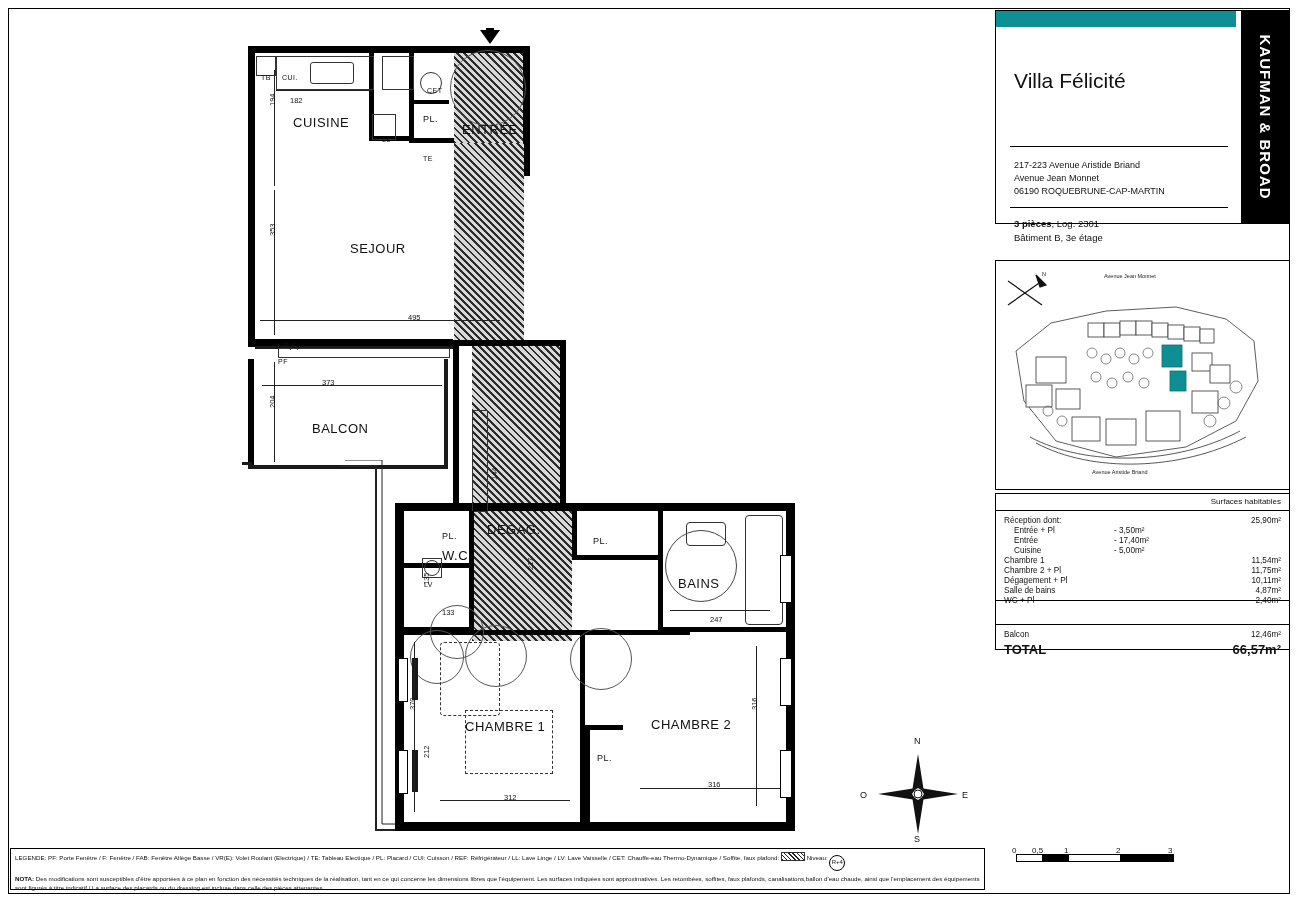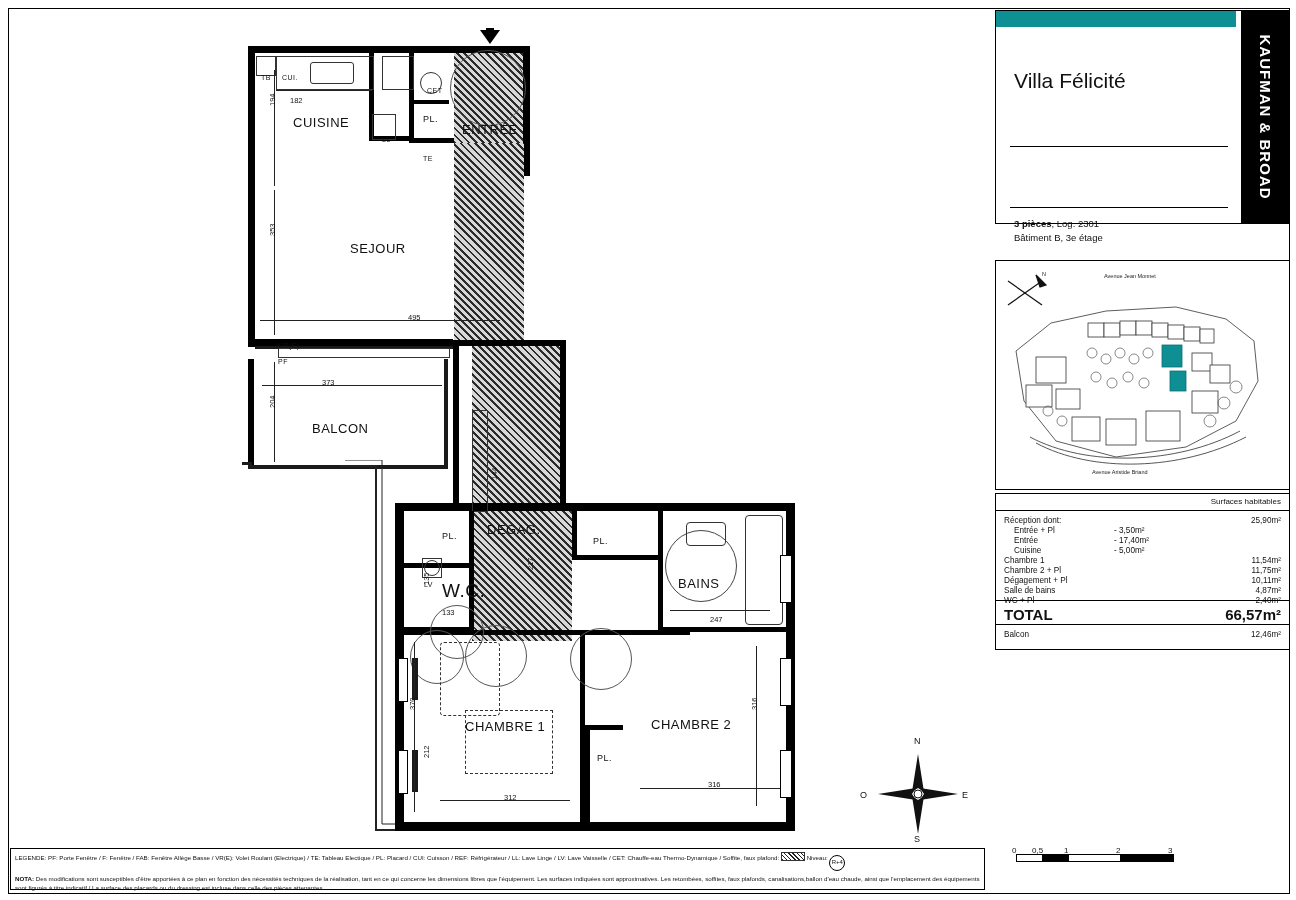--- a/index.html
+++ b/index.html
@@ -57,21 +57,21 @@
     position:absolute;left:18px;top:58px;font-size:21px;font-weight:400;color:#111;
   }
   .addr{position:absolute;left:18px;top:148px;font-size:9px;line-height:13px;color:#111;}
   .lot{position:absolute;left:18px;top:206px;font-size:9.5px;line-height:14px;color:#111;}
   .hr{position:absolute;background:#000;height:1px;}
   .surf-row{position:absolute;left:8px;right:8px;font-size:8.2px;color:#111;}
   .surf-row .l{position:absolute;left:0;}
   .surf-row .l.ind{left:10px;}
   .surf-row .m{position:absolute;left:110px;}
   .surf-row .r{position:absolute;right:0;text-align:right;}
-  .surf-total .l,.surf-total .r{font-weight:700;font-size:15px;}
+  .surf-total .l,.surf-total .r{font-weight:700;font-size:13px;margin-top:36px;}
 
   
   .sitemap{position:absolute;left:0;top:250px;width:293px;height:228px;border:1px solid #000;overflow:hidden;background:#fff;}
   .smalltxt{position:absolute;font-size:5.5px;color:#222;white-space:nowrap;}
 
   
   .compass{position:absolute;}
   .compass .lbl{position:absolute;font-size:9px;}
 
   
@@ -216,21 +216,21 @@
     <div class="dimline" style="left:630px;top:778px;width:140px;height:1px;"></div>
     <div class="dimline" style="left:746px;top:636px;width:1px;height:160px;"></div>
     <div class="dimline" style="left:660px;top:600px;width:100px;height:1px;"></div>
 
     <div id="plan-rooms">
         <div class="room-label" style="left: 283px; top: 105px; font-size: 13px;">CUISINE</div>
         <div class="room-label" style="left: 452px; top: 112px; font-size: 13px;">ENTRÉE</div>
         <div class="room-label" style="left: 340px; top: 231px; font-size: 13px;">SEJOUR</div>
         <div class="room-label" style="left: 302px; top: 411px; font-size: 13px;">BALCON</div>
         <div class="room-label" style="left: 477px; top: 512px; font-size: 13px;">DEGAG.</div>
-        <div class="room-label" style="left: 432px; top: 570px; font-size: 19px;">W.C.</div>
+        <div class="room-label" style="left: 432px; top: 538px; font-size: 13px;">W.C.</div>
         <div class="room-label" style="left: 668px; top: 566px; font-size: 13px;">BAINS</div>
         <div class="room-label" style="left: 455px; top: 709px; font-size: 13px;">CHAMBRE 1</div>
         <div class="room-label" style="left: 641px; top: 707px; font-size: 13px;">CHAMBRE 2</div>
       </div>
     <div id="plan-closets">
         <div class="room-label small" style="left: 413px; top: 104px;">PL.</div>
         <div class="room-label small" style="left: 432px; top: 521px;">PL.</div>
         <div class="room-label small" style="left: 583px; top: 526px;">PL.</div>
         <div class="room-label small" style="left: 587px; top: 743px;">PL.</div>
       </div>
@@ -280,20 +280,25 @@
 
   <div class="panel">
 
     <div class="panel-box" style="left:0;top:0;width:293px;height:212px;">
       <div class="teal-bar"></div>
       <div class="logo-black">
         <span>KAUFMAN &amp; BROAD</span>
       </div>
       <div class="title">Villa Félicité</div>
       <div class="hr" style="left:14px;top:135px;width:218px;"></div>
+      <div class="addr">
+        <span>217-223 Avenue Aristide Briand</span><br>
+        <span>Avenue Jean Monnet</span><br>
+        <span>06190  ROQUEBRUNE-CAP-MARTIN</span>
+      </div>
       <div class="hr" style="left:14px;top:196px;width:218px;"></div>
       <div class="lot">
         <b>3 pièces</b><span>, Log. 2301</span><br>
         <span>Bâtiment B,  3e étage</span>
       </div>
     </div>
 
     <div class="sitemap">
       <svg width="291" height="226">
         <g stroke="#333" fill="#fff" stroke-width="0.8">

